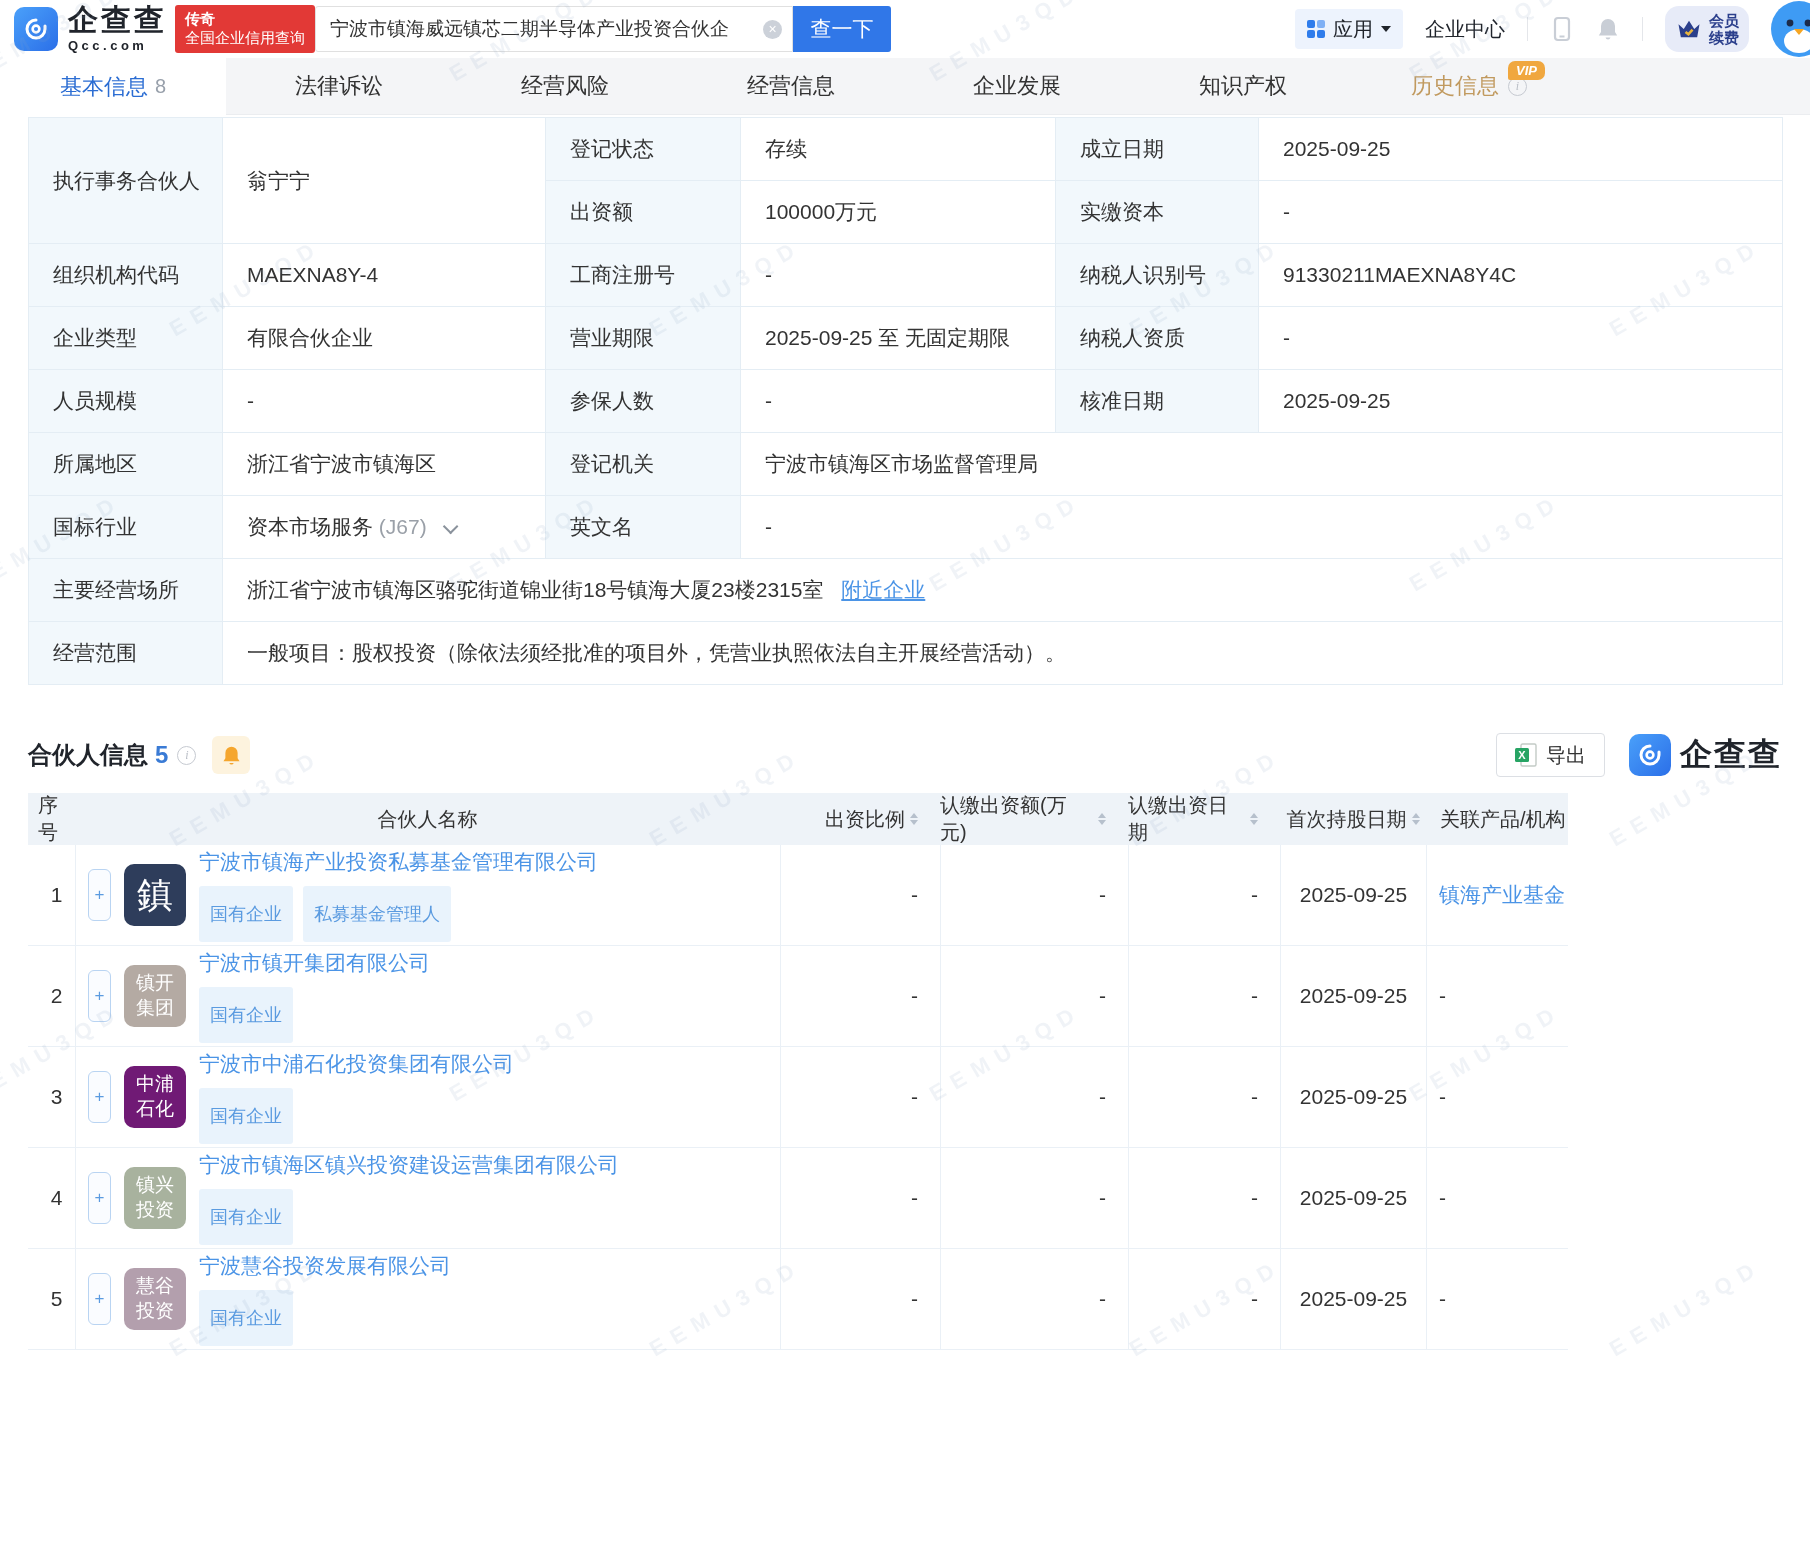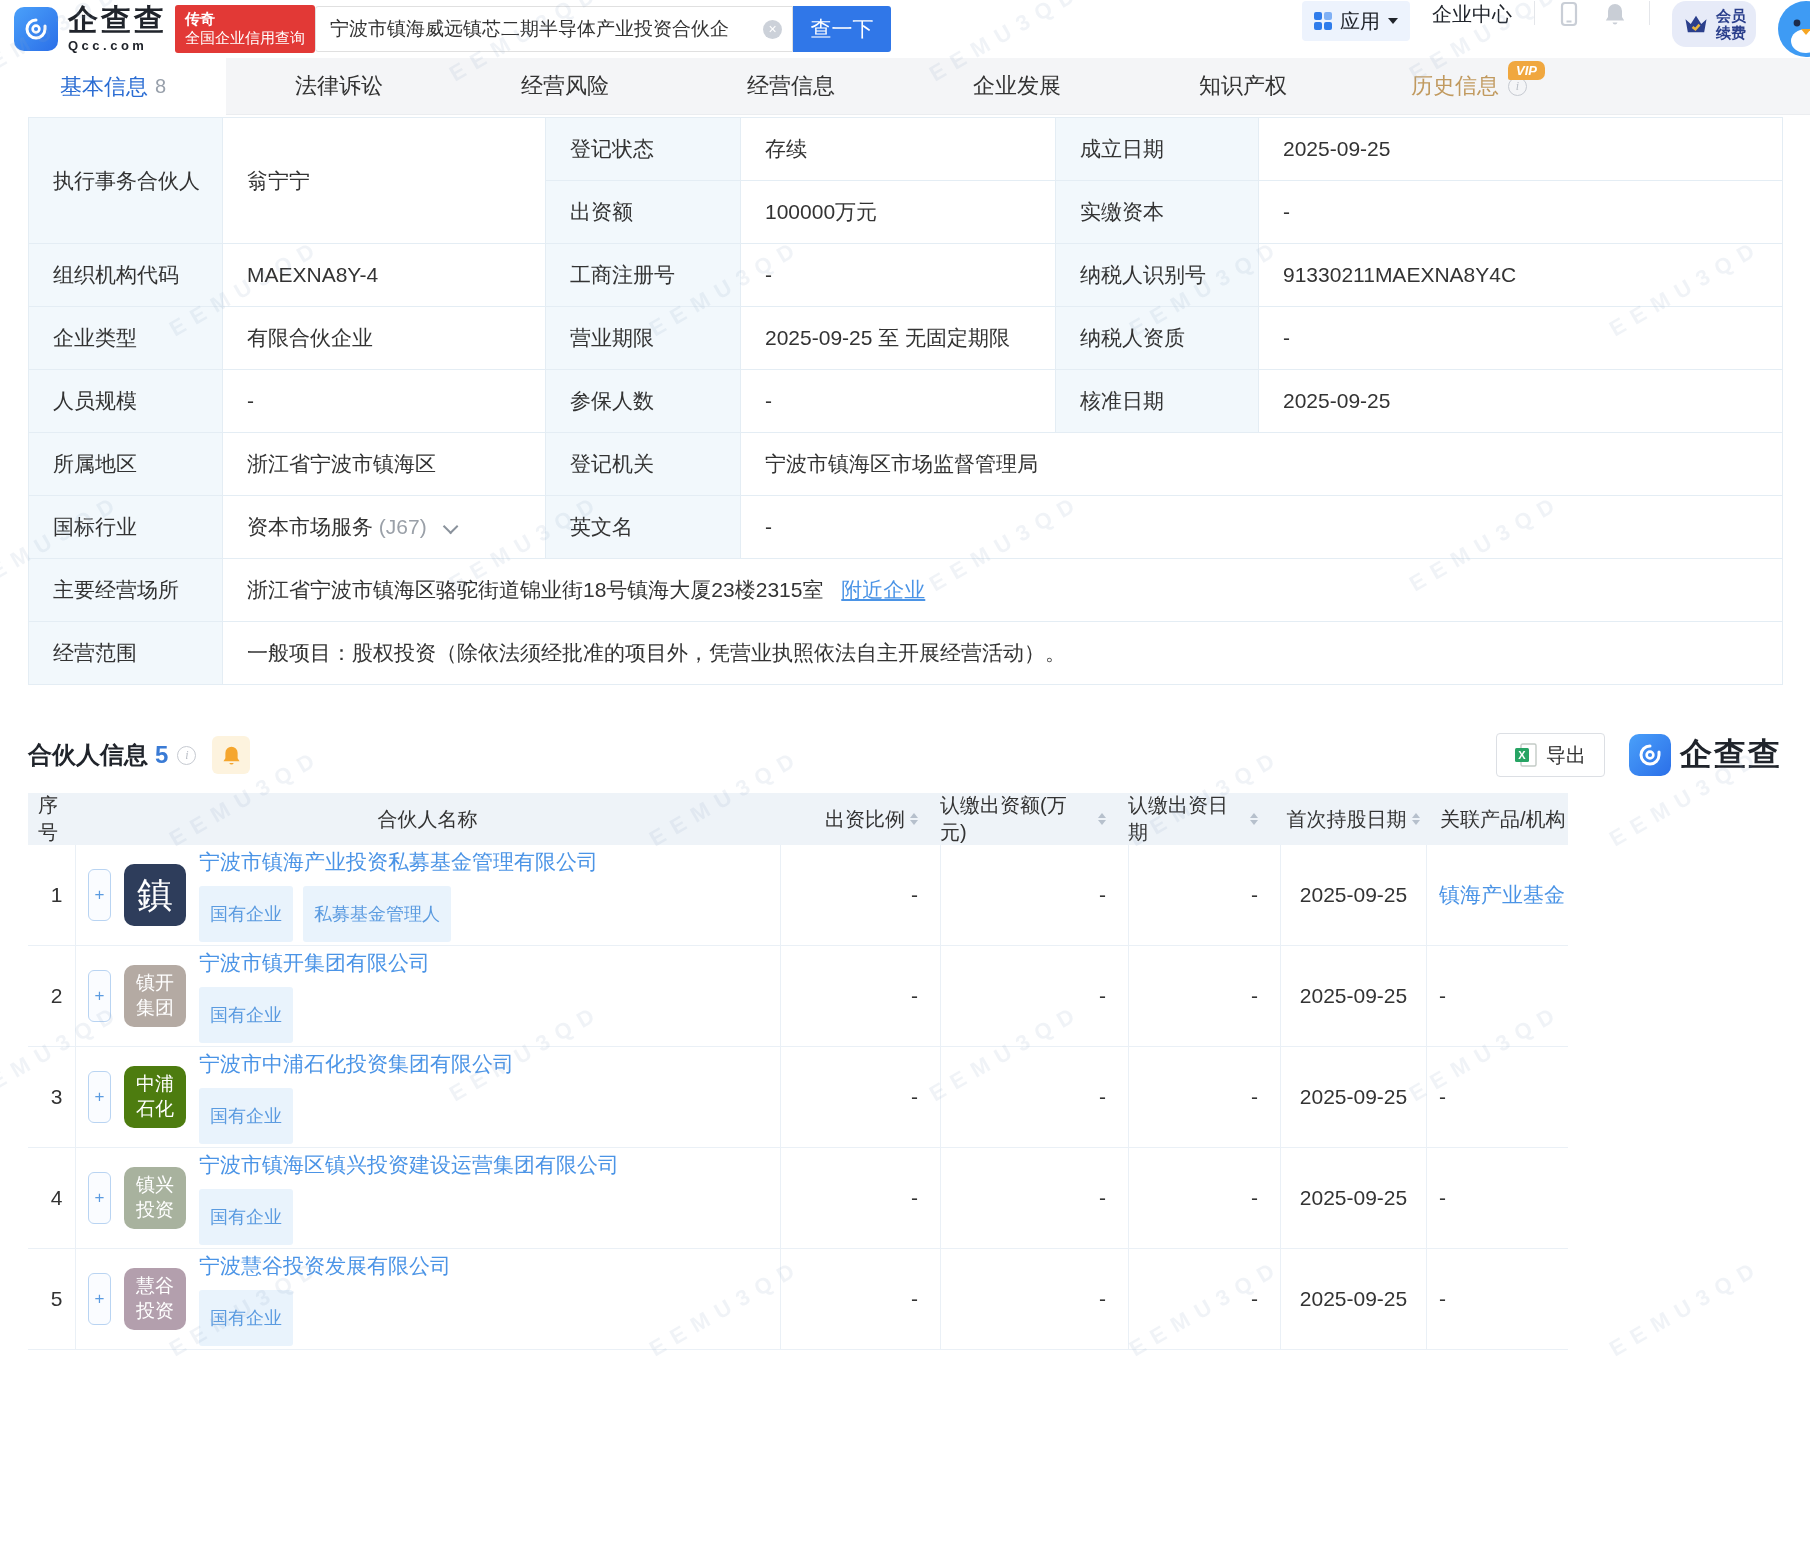--- a/index.html
+++ b/index.html
@@ -24,21 +24,21 @@
   .ribbon-l1 { font-size:15px; font-weight:bold; }
   .ribbon-l2 { font-size:15px; }
   .searchwrap { display:flex; height:46px; }
   .searchbox { display:flex; align-items:center; width:478px; border:1px solid #e0e0e0; border-radius:3px 0 0 3px; background:#fff; }
   .search-input { border:none; outline:none; flex:1; font-size:19px; color:#333; padding-left:14px; width:392px;
                   font-family:"Liberation Sans","DejaVu Sans",sans-serif; overflow:hidden; white-space:nowrap; }
   .clear { width:19px; height:19px; border-radius:50%; background:#ccd1d9; color:#fff; font-size:14px; line-height:19px;
            text-align:center; margin:0 10px 0 4px; cursor:pointer; flex:0 0 auto; }
   .searchbtn { width:98px; background:#3077e8; color:#fff; border:none; font-size:21px; border-radius:0 3px 3px 0; cursor:pointer;
                font-family:"Liberation Sans","DejaVu Sans",sans-serif; }
-  .topnav { display:flex; align-items:flex-start; margin-left:auto; gap:22px; padding-right:0; }
+  .topnav { display:flex; align-items:center; margin-left:auto; gap:22px; padding-right:7px; }
   .app-pill { display:flex; align-items:center; gap:8px; background:#edf3fd; border-radius:4px; height:40px; padding:0 12px;
               font-size:20px; color:#20242b; cursor:pointer; }
   .grid-icon { display:grid; grid-template-columns:8px 8px; grid-template-rows:8px 8px; gap:2px; }
   .grid-icon i { background:#2f7ceb; border-radius:2px; }
   .grid-icon i:nth-child(2){ background:#7fb0f5; }
   .caret { width:0; height:0; border-left:5px solid transparent; border-right:5px solid transparent; border-top:6px solid #20242b; }
   .nav-link { font-size:20px; color:#20242b; text-decoration:none; cursor:pointer; }
   .vdiv { width:1px; height:24px; background:#e4e6ea; }
   .icon-btn { display:flex; align-items:center; cursor:pointer; }
   .member-pill { display:flex; align-items:center; gap:6px; background:#e7ebf8; border-radius:14px; height:46px; padding:0 10px; cursor:pointer; }
@@ -435,21 +435,21 @@
         <div class="c-amount">-</div>
         <div class="c-date">-</div>
         <div class="c-first">2025-09-25</div>
         <div class="c-rel">-</div>
       </div>
 
       <div class="prow">
         <div class="c-no">3</div>
         <div class="c-name">
           <button class="expand">+</button>
-          <div class="plogo" style="background: #4d7c0f;">
+          <div class="plogo" style="background: #701a75;">
               <span>中浦石化</span>
             </div>
           <div class="pinfo">
             <a class="pname">宁波市中浦石化投资集团有限公司</a>
             <div class="ptags">
                 <span class="ptag">国有企业</span>
               </div>
           </div>
         </div>
         <div class="c-ratio">-</div>

